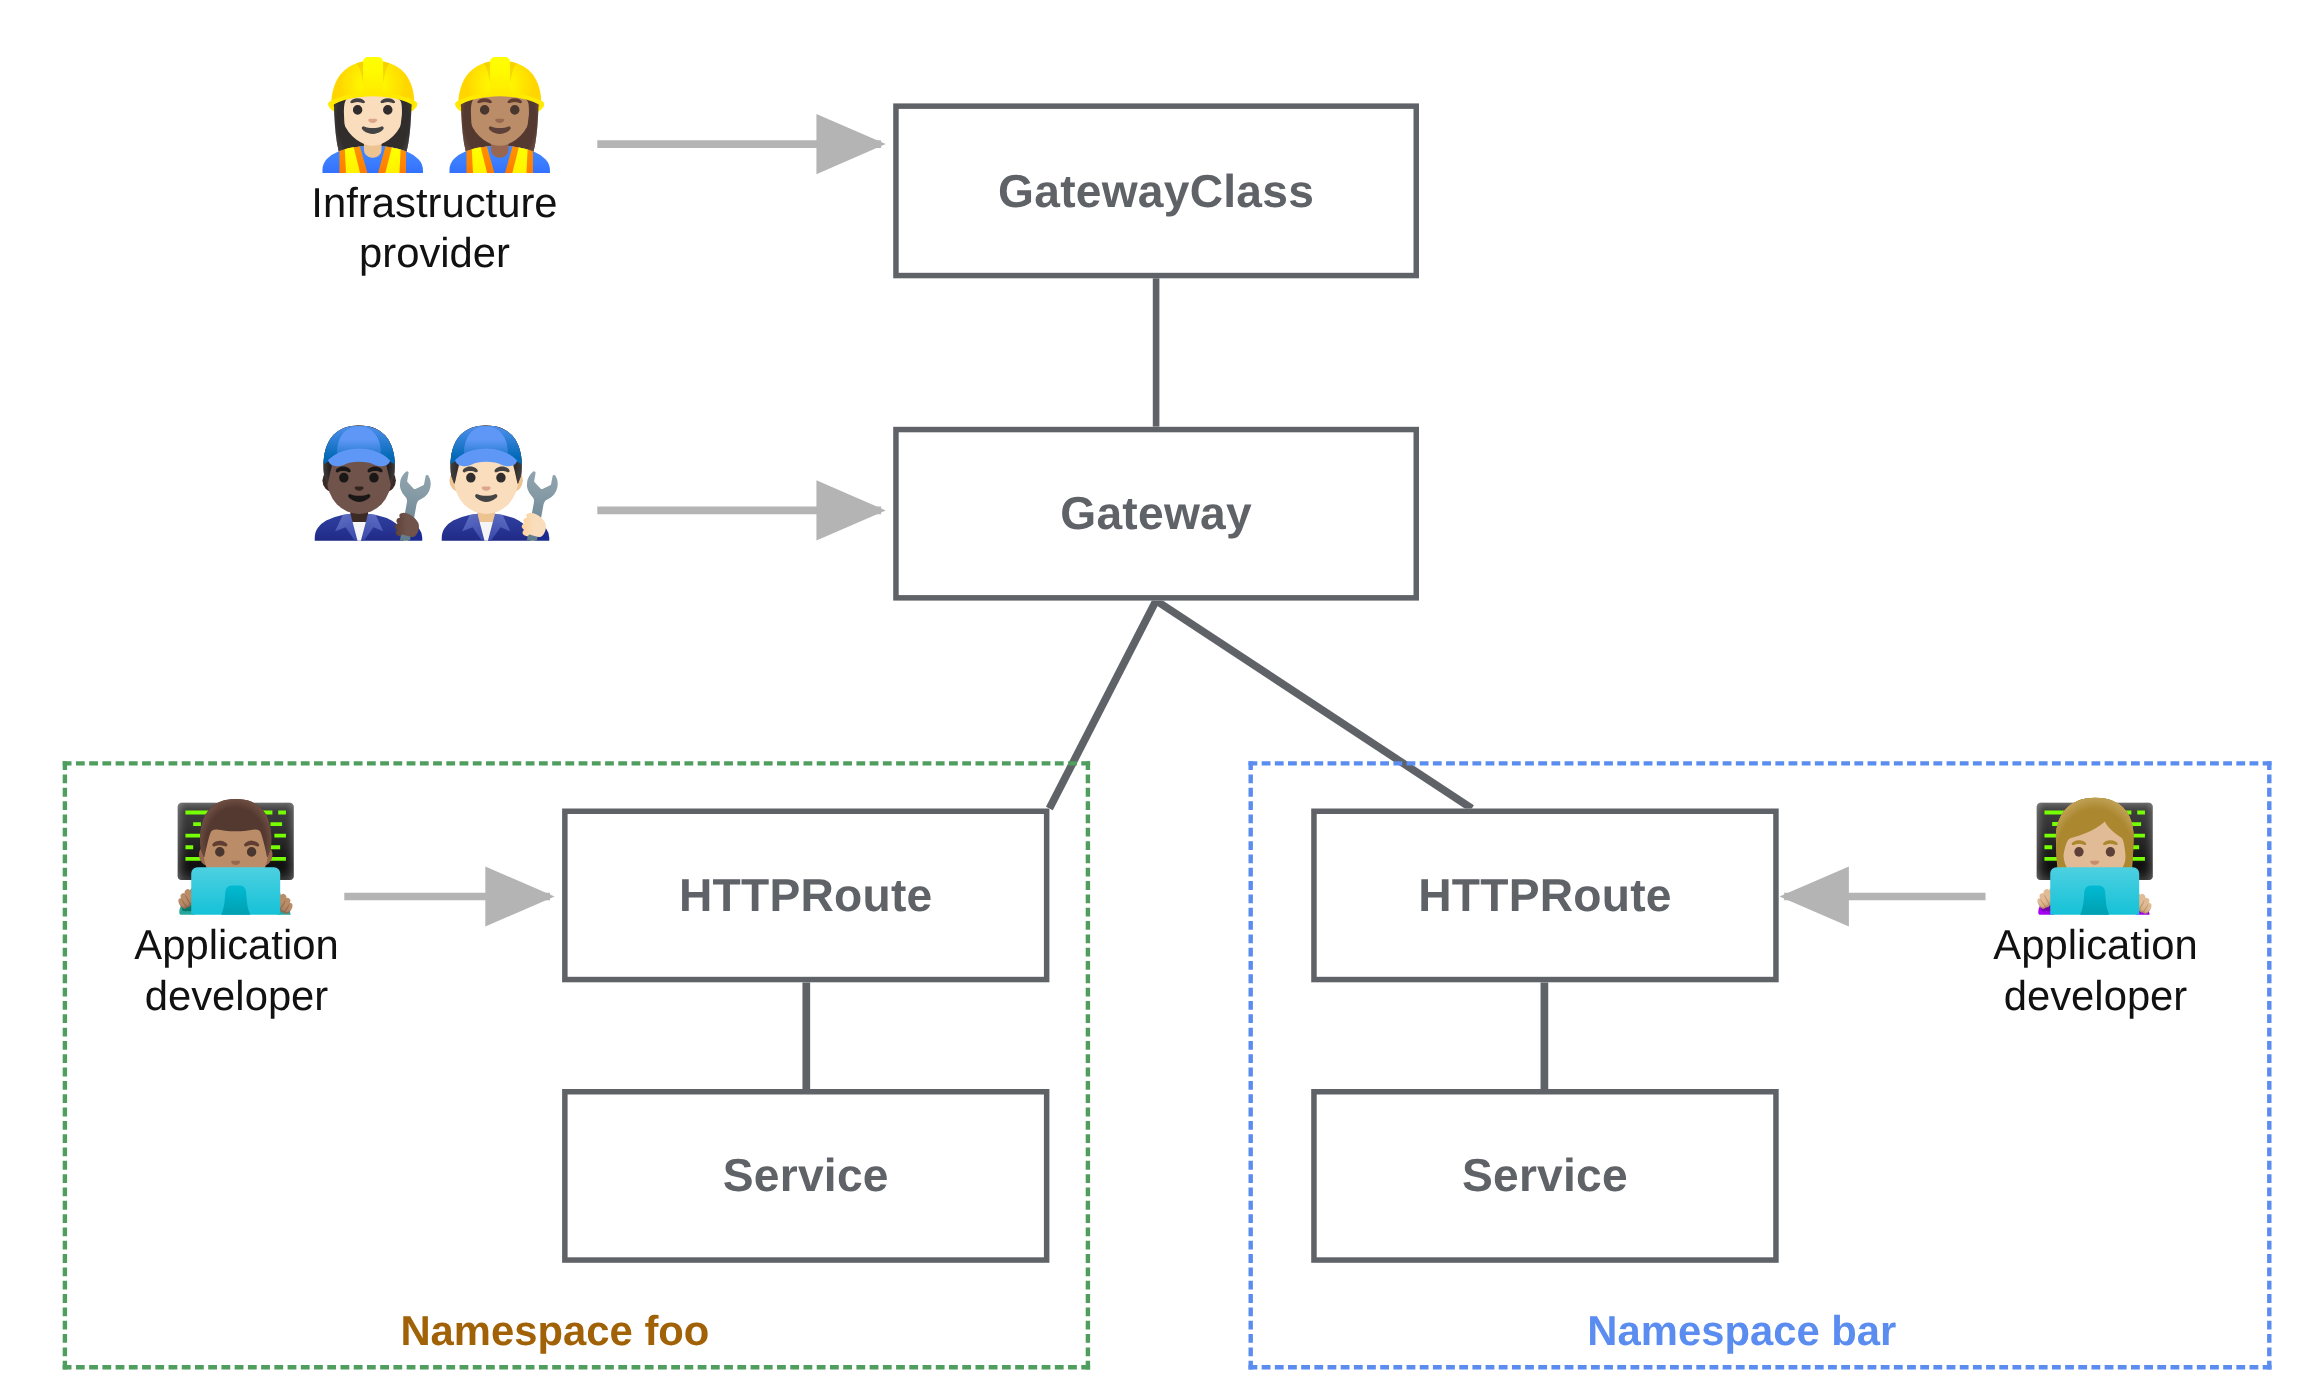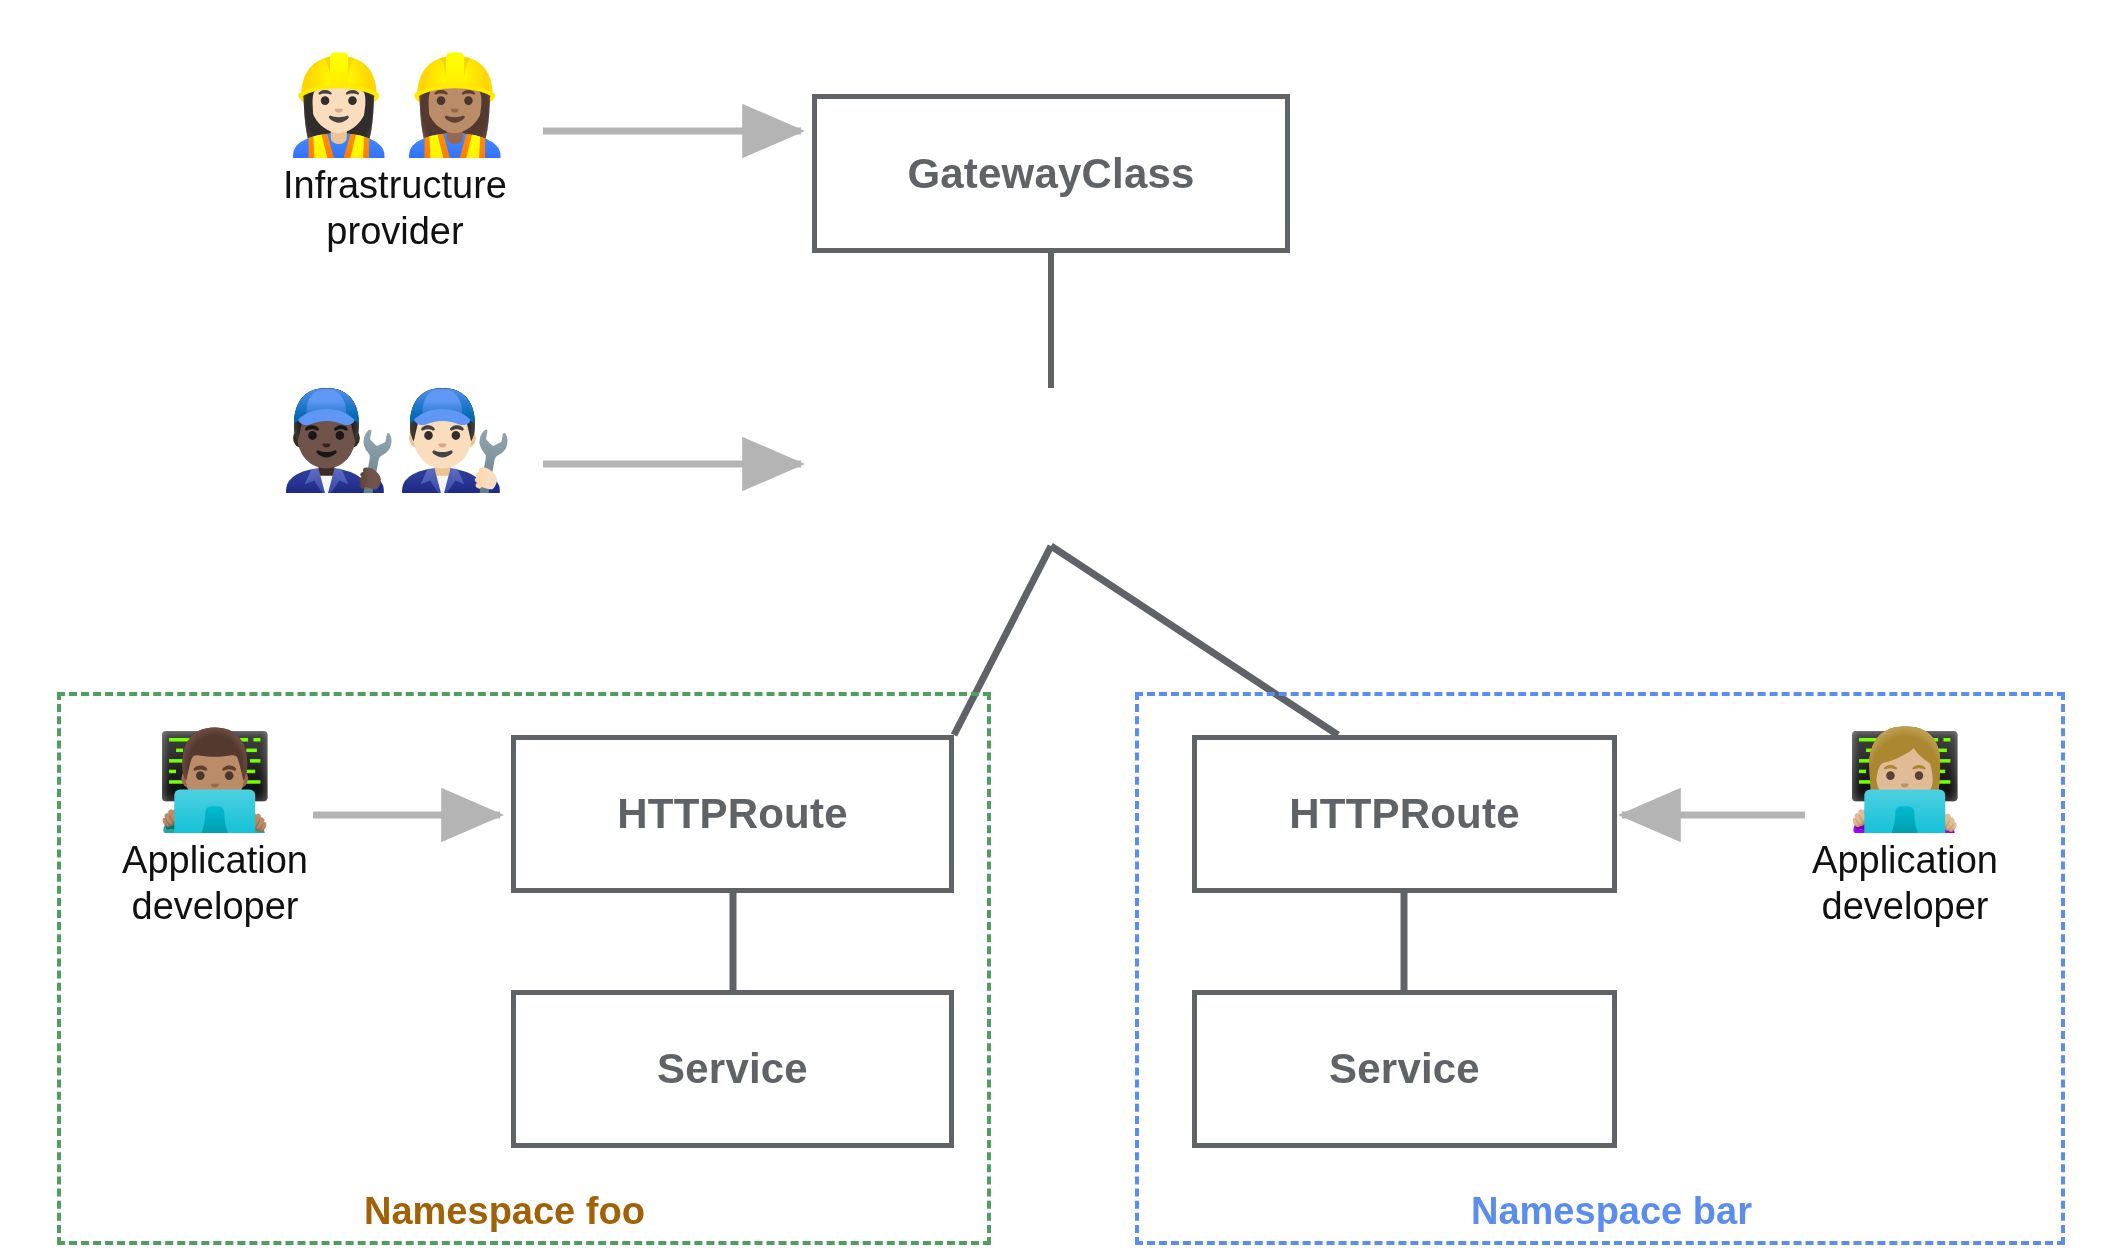--- a/index.html
+++ b/index.html
@@ -114,26 +114,29 @@
 
     <line x1="313" y1="815" x2="500" y2="815" stroke="#b4b4b4" stroke-width="7" marker-end="url(#arrowhead)"></line>
 
     <line x1="1805" y1="815" x2="1622" y2="815" stroke="#b4b4b4" stroke-width="7" marker-end="url(#arrowhead)"></line>
   </svg>
 
   <div class="namespace ns-foo" style="left:57px; top:692px; width:934px; height:553px;"></div>
   <div class="ns-label foo" style="left:364px; top:1190px;">Namespace foo</div>
 
   <div class="namespace ns-bar" style="left:1135px; top:692px; width:930px; height:553px;"></div>
-  <div class="ns-label bar" style="left:1443px; top:1190px;margin-left:28px;">Namespace bar</div>
+  <div class="ns-label bar" style="left:1443px; top:1190px;">Namespace bar</div>
 
   <div class="node-box" style="left:812px; top:49px; width:478px; height:159px;margin-top:45px;">
     <span class="node-label">GatewayClass</span>
   </div>
 
+  <div class="node-box" style="left:812px; top:388px; width:478px; height:158px;">
+    <span class="node-label">Gateway</span>
+  </div>
 
   <div class="node-box" style="left:511px; top:735px; width:443px; height:158px;">
     <span class="node-label">HTTPRoute</span>
   </div>
 
   <div class="node-box" style="left:511px; top:990px; width:443px; height:158px;">
     <span class="node-label">Service</span>
   </div>
 
   <div class="node-box" style="left:1192px; top:735px; width:425px; height:158px;">

